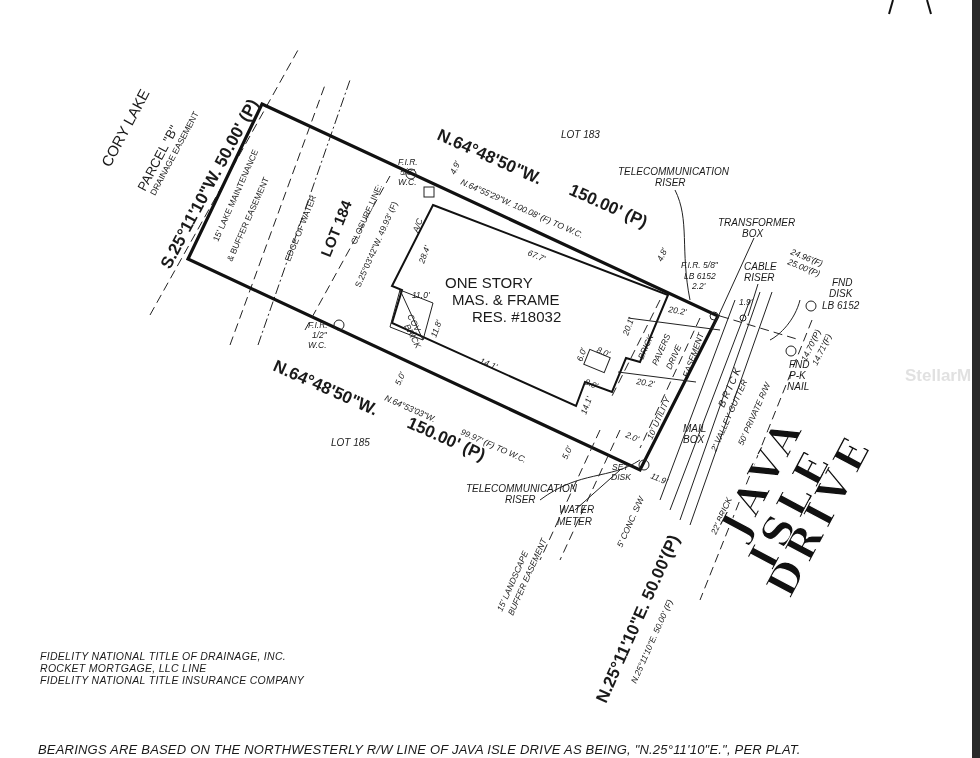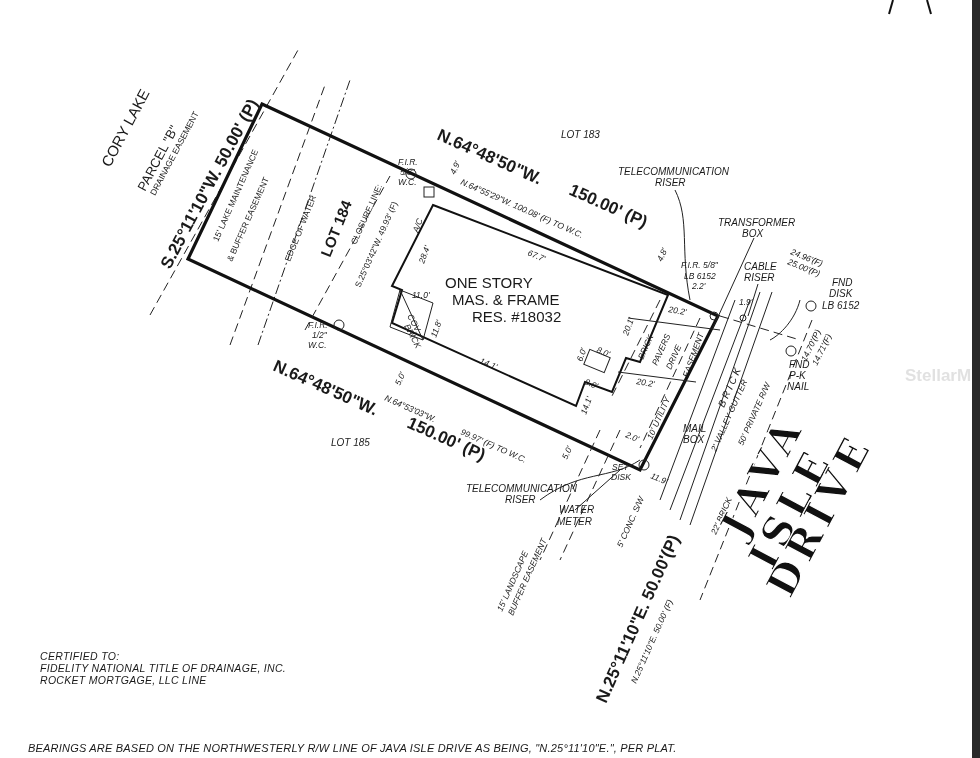--- a/index.html
+++ b/index.html
@@ -12,21 +12,21 @@
   .sm{font-size:10px;}
   .xs{font-size:8.5px;}
   .road{font-family:"DejaVu Serif",serif;font-weight:bold;font-size:40px;fill:#111;stroke:#fff;stroke-width:1.2px;letter-spacing:6px;}
   .heavy{stroke:#111;stroke-width:3.2;fill:none;}
   .mid{stroke:#111;stroke-width:2;fill:none;}
   .thin{stroke:#222;stroke-width:1;fill:none;}
   .dash{stroke:#222;stroke-width:1;fill:none;stroke-dasharray:9 5;}
   .dashdot{stroke:#222;stroke-width:1;fill:none;stroke-dasharray:10 3 2 3;}
   .cert{position:absolute;left:40px;top:650px;font-family:"Liberation Sans",sans-serif;font-style:italic;font-size:10.5px;line-height:12px;color:#1a1a1a;letter-spacing:0.3px;}
   .cert div{white-space:nowrap;}
-  .basis{position:absolute;left:28px;top:742px;font-family:"Liberation Sans",sans-serif;font-style:italic;font-size:11px;color:#1a1a1a;white-space:nowrap;letter-spacing:0.2px;}
+  .basis{position:absolute;left:38px;top:742px;font-family:"Liberation Sans",sans-serif;font-style:italic;font-size:13px;color:#1a1a1a;white-space:nowrap;letter-spacing:0.2px;}
   .wm{position:absolute;left:905px;top:366px;font-family:"Liberation Sans",sans-serif;font-weight:bold;font-size:17px;color:rgba(200,200,200,0.55);}
   .edge{position:absolute;left:972px;top:0;width:8px;height:758px;background:#2a2a2a;}
 </style>
 </head>
 <body>
 
 <div id="canvas">
 <svg width="980" height="758" viewBox="0 0 980 758">
 
   <line x1="893" y1="0" x2="889" y2="14" class="mid"></line>
@@ -179,21 +179,21 @@
 
   <text class="tn big" transform="translate(606,704) rotate(-66)">N.25°11'10"E.  50.00'(P)</text>
   <text class="t xs" transform="translate(636,684) rotate(-66)">N.25°11'10"E.  50.00' (F)</text>
 
   <text class="road" transform="translate(744,540) rotate(-62)">JAVA</text>
   <text class="road" transform="translate(772,572) rotate(-62)">ISLE</text>
   <text class="road" transform="translate(790,600) rotate(-62)">DRIVE</text>
 </svg>
 
 <div class="cert">
-  <div>CERTIFIED TO:</div>
   <div>FIDELITY NATIONAL TITLE OF DRAINAGE, INC.</div>
   <div>ROCKET MORTGAGE, LLC  LINE</div>
+  <div>FIDELITY NATIONAL TITLE INSURANCE COMPANY</div>
 </div>
 
 <div class="basis">BEARINGS ARE BASED ON THE NORTHWESTERLY R/W LINE OF JAVA ISLE DRIVE AS BEING, "N.25°11'10"E.", PER PLAT.</div>
 <div class="wm">StellarMLS</div>
 <div class="edge"></div>
 </div>
 
 </body></html>

